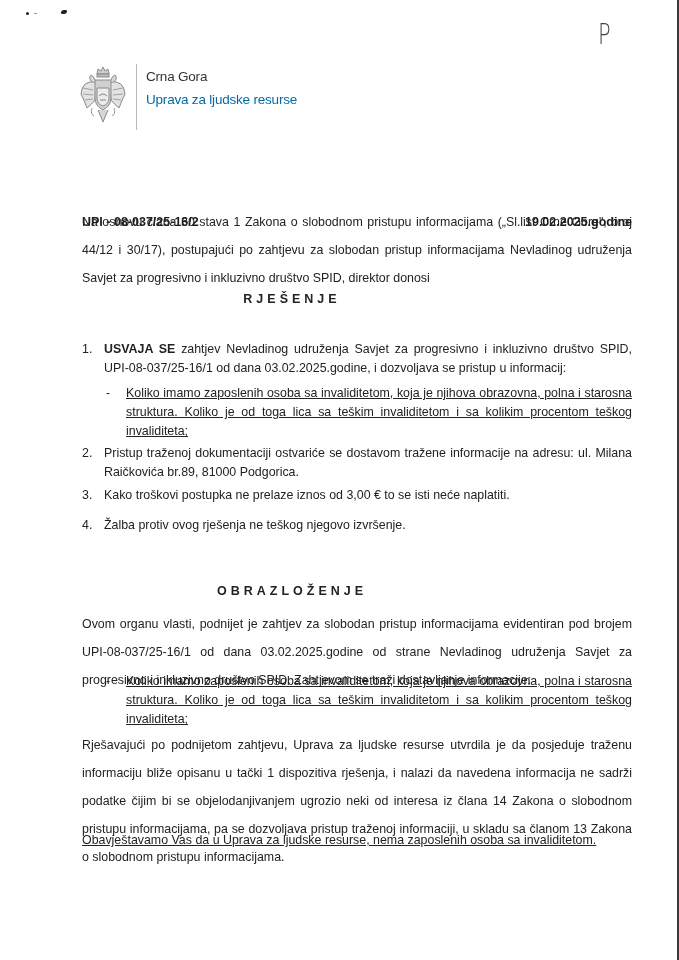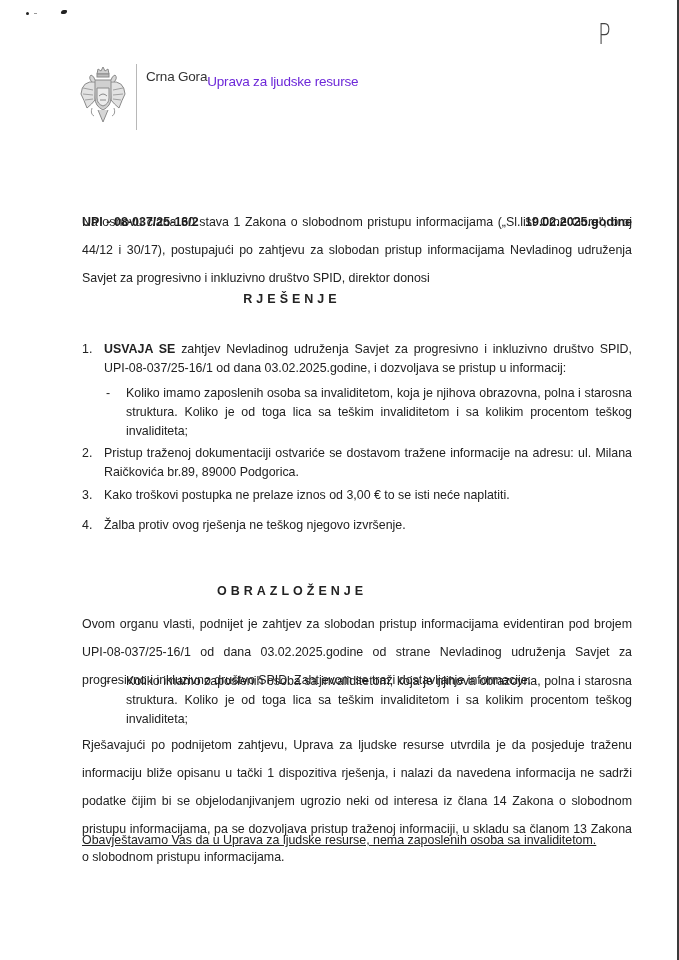--- a/index.html
+++ b/index.html
@@ -59,32 +59,32 @@
       margin-right: 8px;
     }
     .letterhead-divider {
       width: 1px;
       background: #b8b8b8;
       margin-right: 9px;
       height: 66px;
     }
     .letterhead-text {
       display: flex;
-      flex-direction: row;
+      flex-direction: column;
       padding-top: 4px;
     }
     .country-name {
       font-size: 13.5px;
       color: #333;
       line-height: 18px;
       letter-spacing: -0.2px;
     }
     .agency-name {
       font-size: 13.5px;
-      color: #6d28d9;
+      color: #0369a1;
       line-height: 18px;
       margin-top: 5px;
       letter-spacing: -0.2px;
     }
     .ref-row {
       position: absolute;
       left: 82px;
       width: 550px;
       top: 182px;
       display: flex;
@@ -140,20 +140,21 @@
     }
     .bullet-dash {
       width: 22px;
       flex-shrink: 0;
       padding-left: 2px;
       box-sizing: border-box;
     }
     .bullet-text {
       flex: 1;
       text-align: justify;
+      text-decoration: underline;
     }
     .bold { font-weight: bold; }
     .underlined { text-decoration: underline; }
   </style>
 </head>
 <body>
 
 <div class="page-edge"></div>
 <div class="scan-mark-1"></div>
 <div class="scan-mark-2"></div>
@@ -205,21 +206,21 @@
   <span class="item-text"><span class="bold">USVAJA SE</span><span> zahtjev Nevladinog udruženja Savjet za progresivno i inkluzivno društvo SPID, UPI-08-037/25-16/1 od dana 03.02.2025.godine, i dozvoljava se pristup u informacij:</span></span>
 </div>
 
 <div class="bullet-item" style="top:384px;">
   <span class="bullet-dash">-</span>
   <span class="bullet-text">Koliko imamo zaposlenih osoba sa invaliditetom, koja je njihova obrazovna, polna i starosna struktura. Koliko je od toga lica sa teškim invaliditetom i sa kolikim procentom teškog invaliditeta;</span>
 </div>
 
 <div class="numbered-item" style="top:444px;">
   <span class="item-num">2.</span>
-  <span class="item-text">Pristup traženoj dokumentaciji ostvariće se dostavom tražene informacije na adresu: ul. Milana Raičkovića br.89, 89000 Podgorica.</span>
+  <span class="item-text">Pristup traženoj dokumentaciji ostvariće se dostavom tražene informacije na adresu: ul. Milana Raičkovića br.89, 81000 Podgorica.</span>
 </div>
 
 <div class="numbered-item" style="top:486px;">
   <span class="item-num">3.</span>
   <span class="item-text">Kako troškovi postupka ne prelaze iznos od 3,00 € to se isti neće naplatiti.</span>
 </div>
 
 <div class="numbered-item" style="top:516px;">
   <span class="item-num">4.</span>
   <span class="item-text">Žalba protiv ovog rješenja ne teškog njegovo izvršenje.</span>

